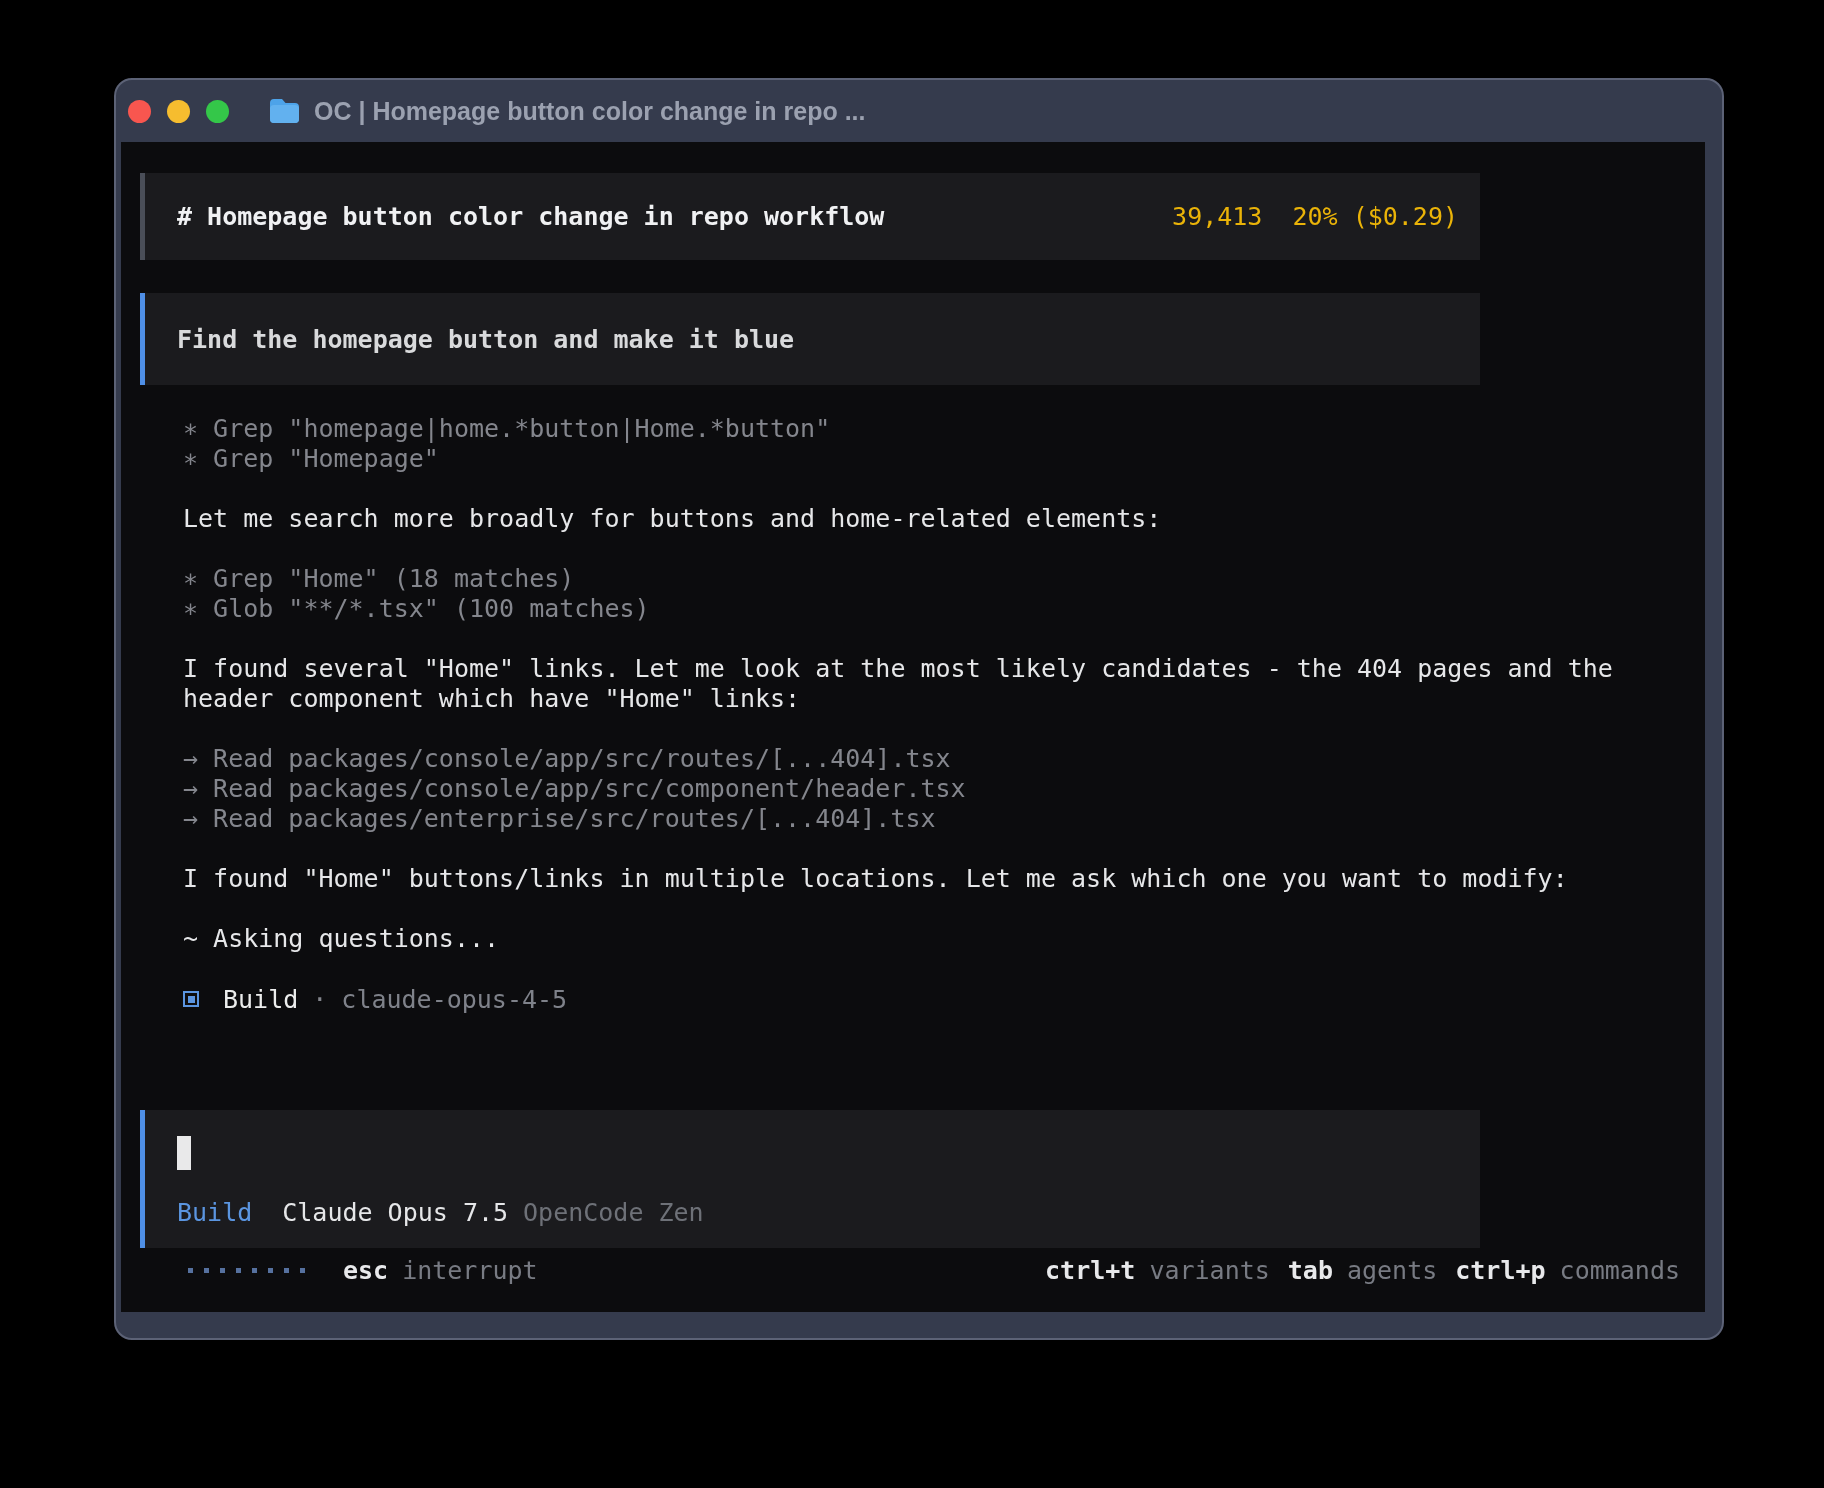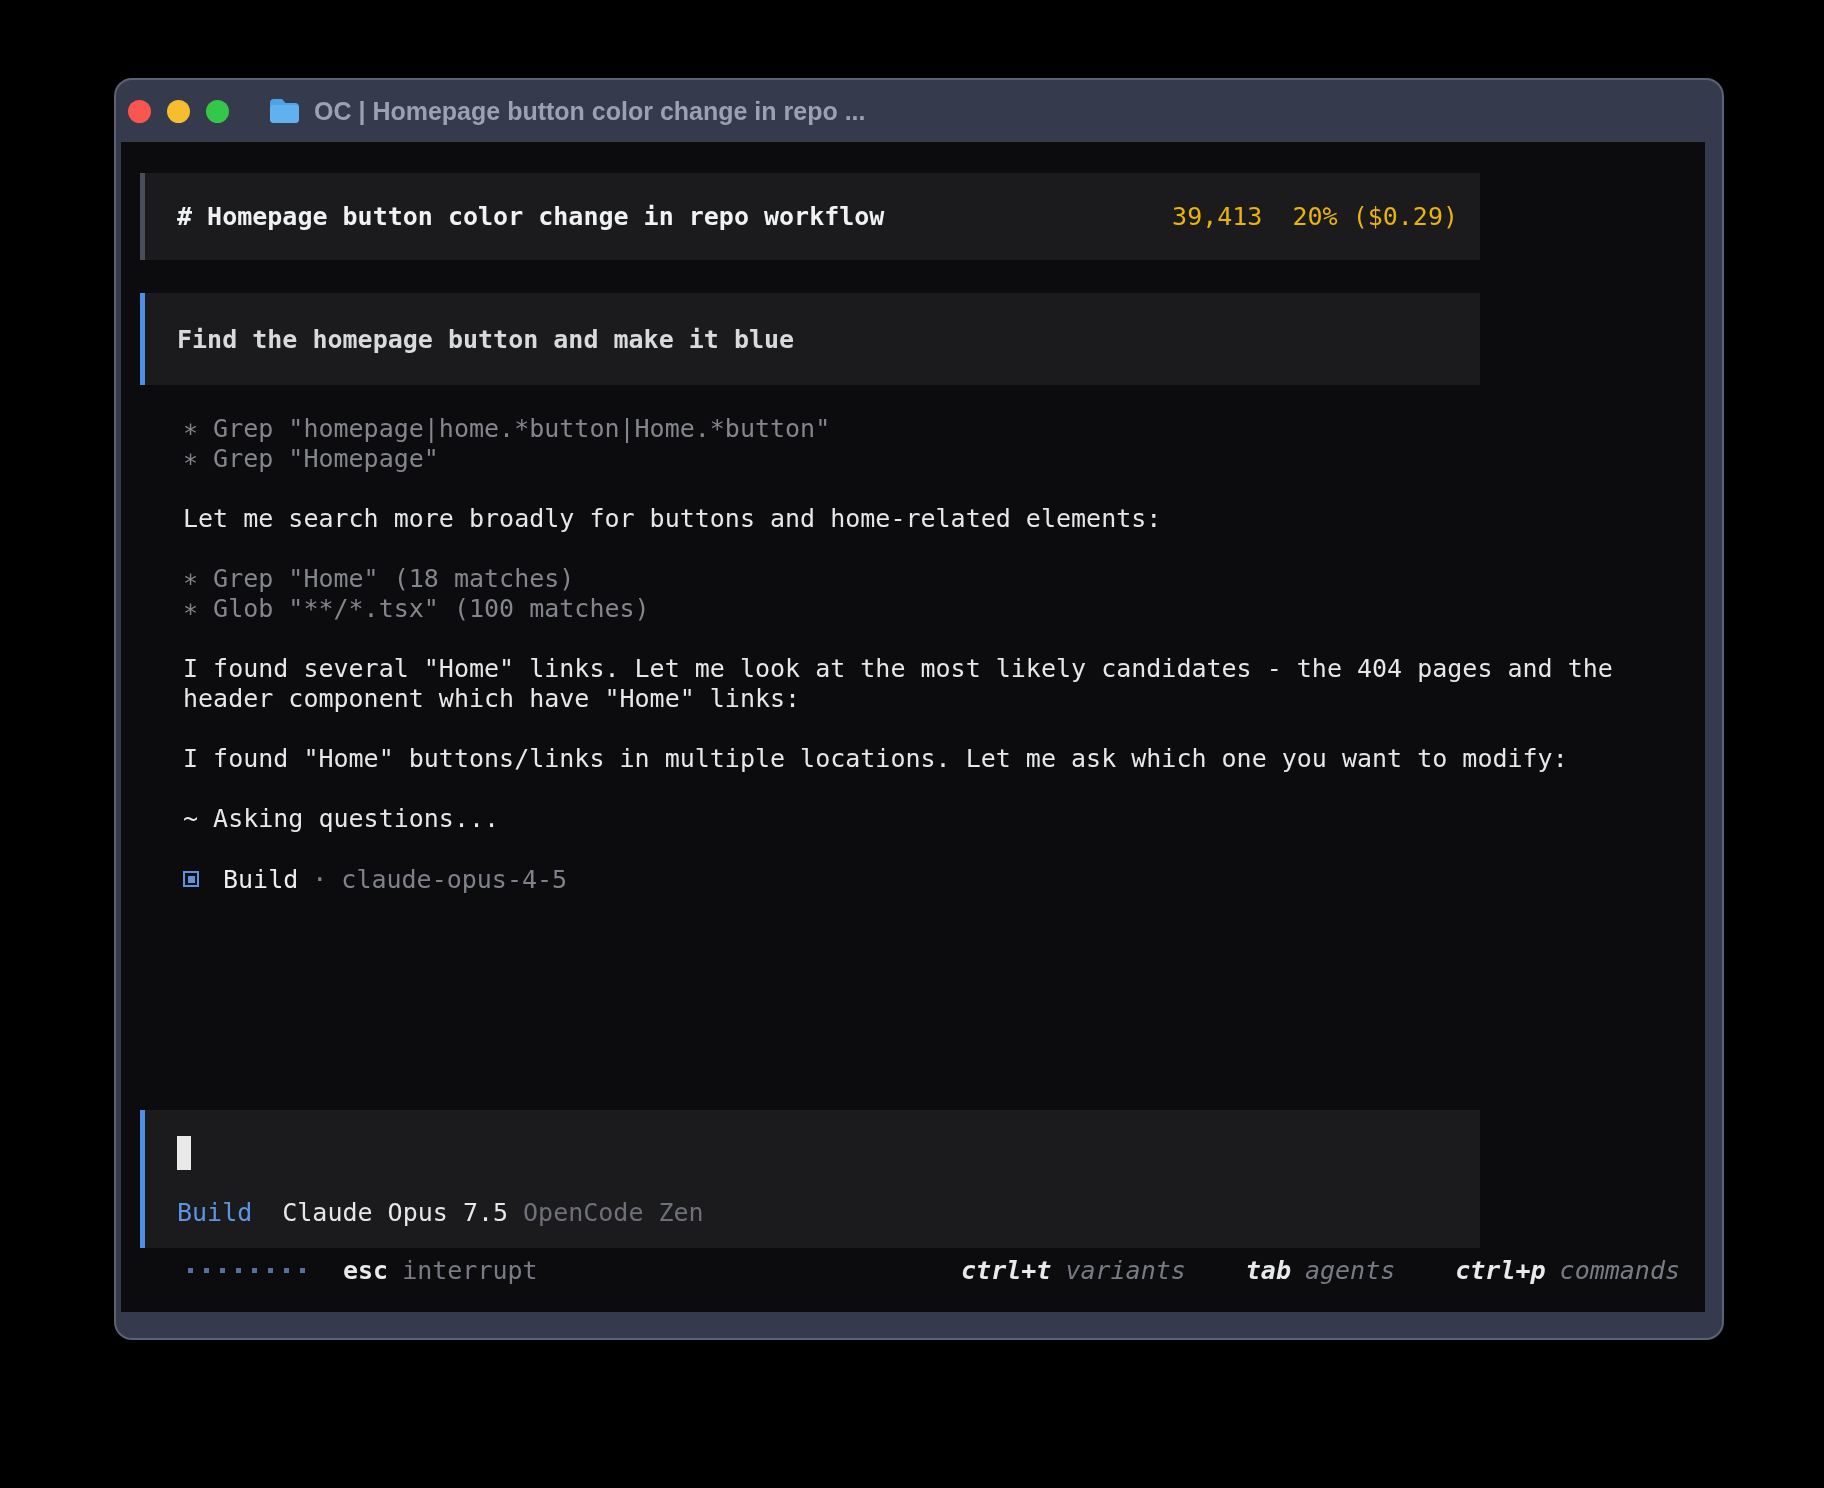--- a/index.html
+++ b/index.html
@@ -105,21 +105,21 @@
 
   .hintbar {
     position: absolute; top: 1113px; left: 0; right: 0; height: 30px;
     display: flex; align-items: center; justify-content: space-between;
     padding: 0 25px 0 67px;
   }
   .hint-left { display: flex; align-items: center; }
   .spinner { display: flex; gap: 11px; margin-right: 38px; }
   .spinner i { width: 5px; height: 5px; background: #56719f; display: block; }
   .hint-group { display: flex; align-items: center; white-space: pre; }
-  .hint-right { display: flex; gap: 60px; font-style: italic; }
+  .hint-right { display: flex; gap: 18px; }
   .hint-key { color: #e8e9eb; font-weight: bold; }
   .hint-label { color: #787b83; margin-left: 14px; }
 </style>
 </head>
 <body>
 
 <div class="window">
 
   <div class="titlebar">
     <div class="traffic">
@@ -165,20 +165,25 @@
       <div class="para">
         <div class="line tool">∗ Grep "Home" (18 matches)</div>
         <div class="line tool">∗ Glob "**/*.tsx" (100 matches)</div>
       </div>
 
       <div class="para">
         <div class="line text">I found several "Home" links. Let me look at the most likely candidates - the 404 pages and the</div>
         <div class="line text">header component which have "Home" links:</div>
       </div>
 
+      <div class="para">
+        <div class="line tool">→ Read packages/console/app/src/routes/[...404].tsx</div>
+        <div class="line tool">→ Read packages/console/app/src/component/header.tsx</div>
+        <div class="line tool">→ Read packages/enterprise/src/routes/[...404].tsx</div>
+      </div>
 
       <div class="para">
         <div class="line text">I found "Home" buttons/links in multiple locations. Let me ask which one you want to modify:</div>
       </div>
 
       <div class="para">
         <div class="line text">~ Asking questions...</div>
       </div>
 
       <div class="status-row">

